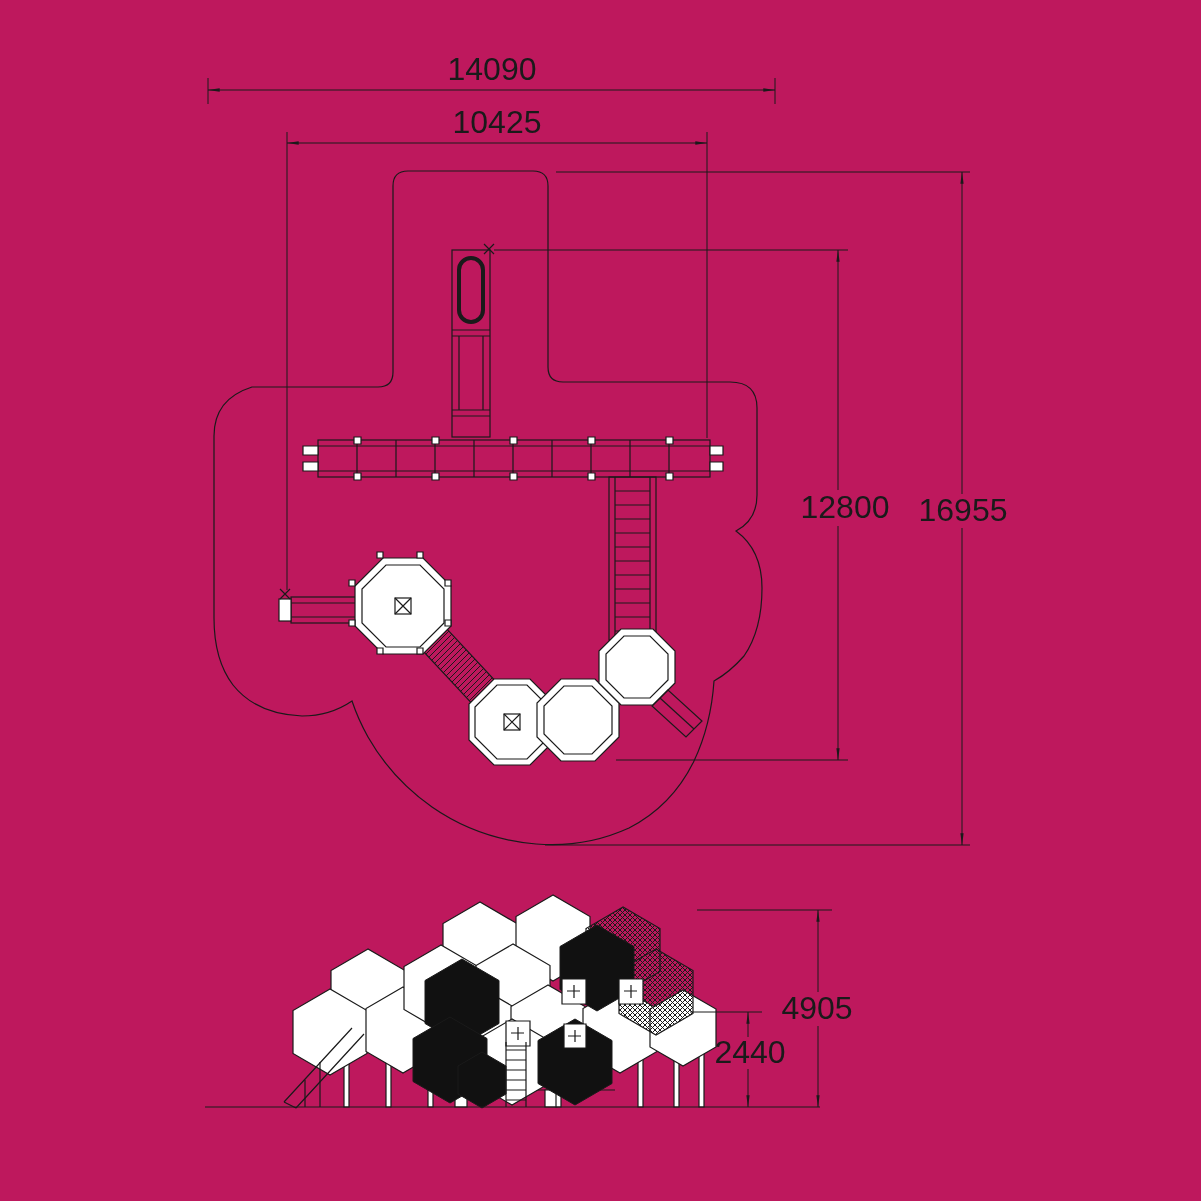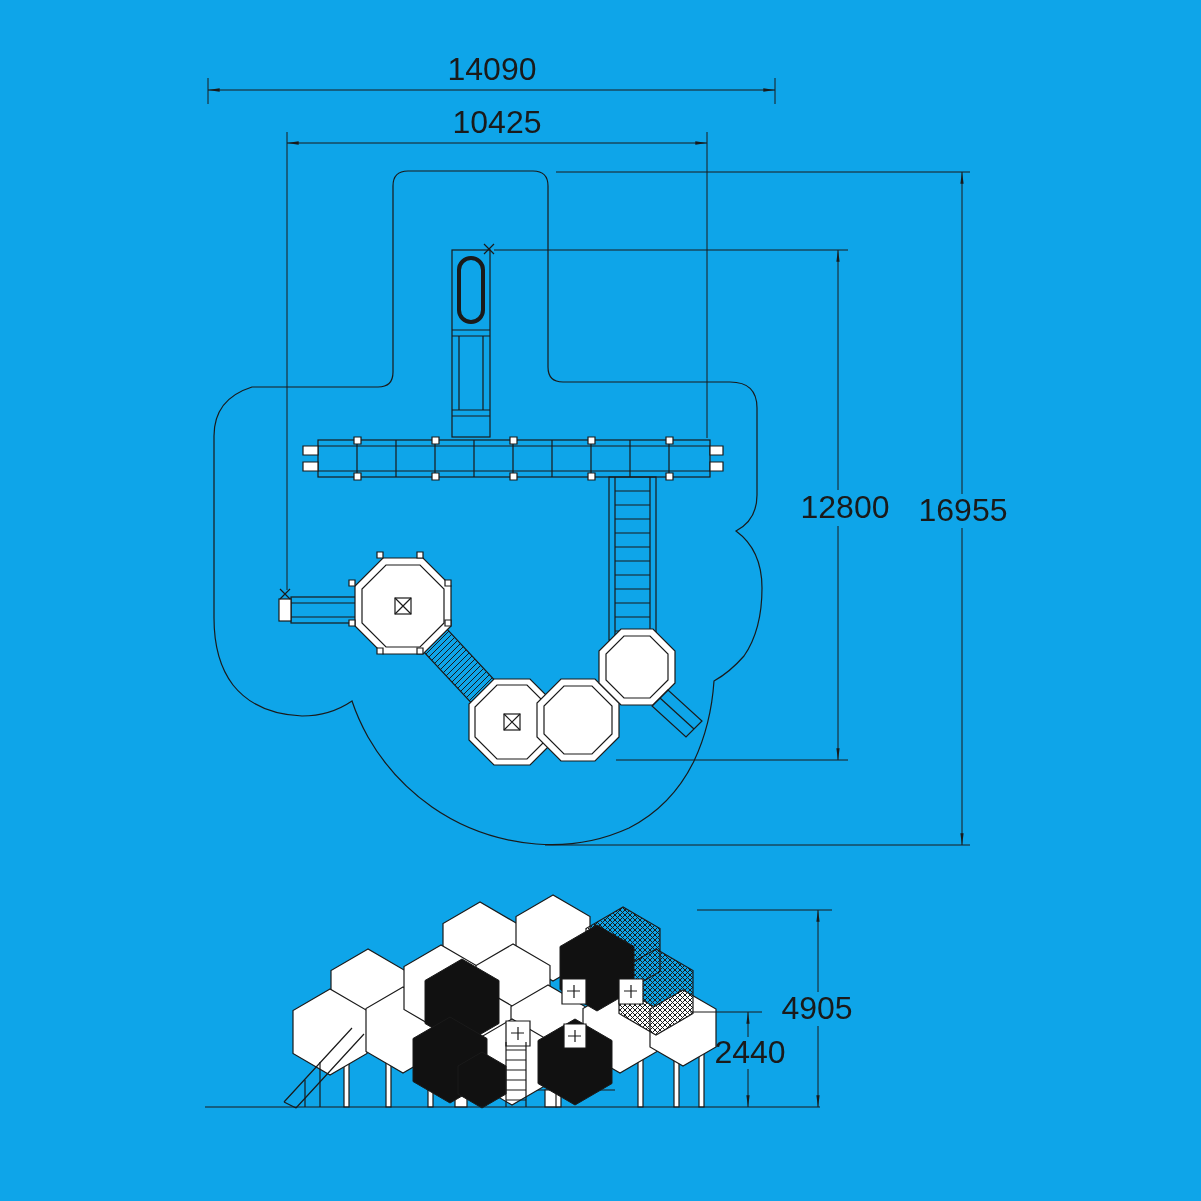--- a/index.html
+++ b/index.html
@@ -1,16 +1,16 @@
 <!DOCTYPE html>
 <html><head>
 <meta charset="utf-8">
 <style>
   html,body{margin:0;padding:0;background:#ffffff;}
-  .page{width:1201px;height:1201px;background:#0ea5e9;position:relative;overflow:hidden;}
+  .page{width:1201px;height:1201px;background:#be185d;position:relative;overflow:hidden;}
   svg{display:block;}
   .s  {stroke:#1a1a1a;stroke-width:1.2;fill:none;}
   .sw {stroke:#1a1a1a;stroke-width:1.2;fill:#ffffff;}
   .sb {stroke:#1a1a1a;stroke-width:1;fill:#111111;}
   .sh {stroke:#1a1a1a;stroke-width:1.2;}
   .d  {stroke:#1a1a1a;stroke-width:1;fill:none;}
   .bore{stroke:#1a1a1a;stroke-width:4;fill:none;}
   .t  {font-family:"Liberation Sans","DejaVu Sans",sans-serif;font-size:32px;fill:#1a1a1a;text-anchor:middle;}
 </style>
 </head>

